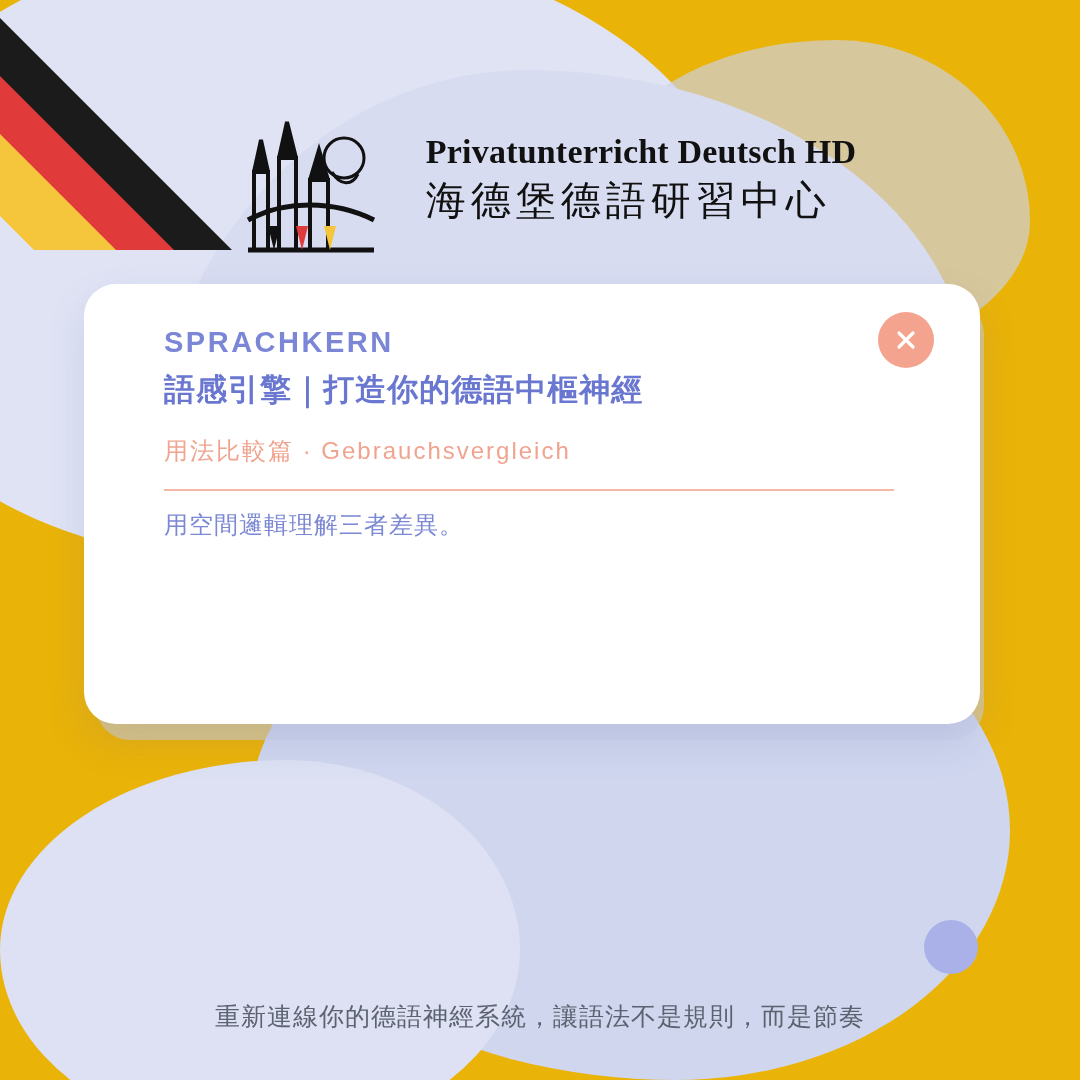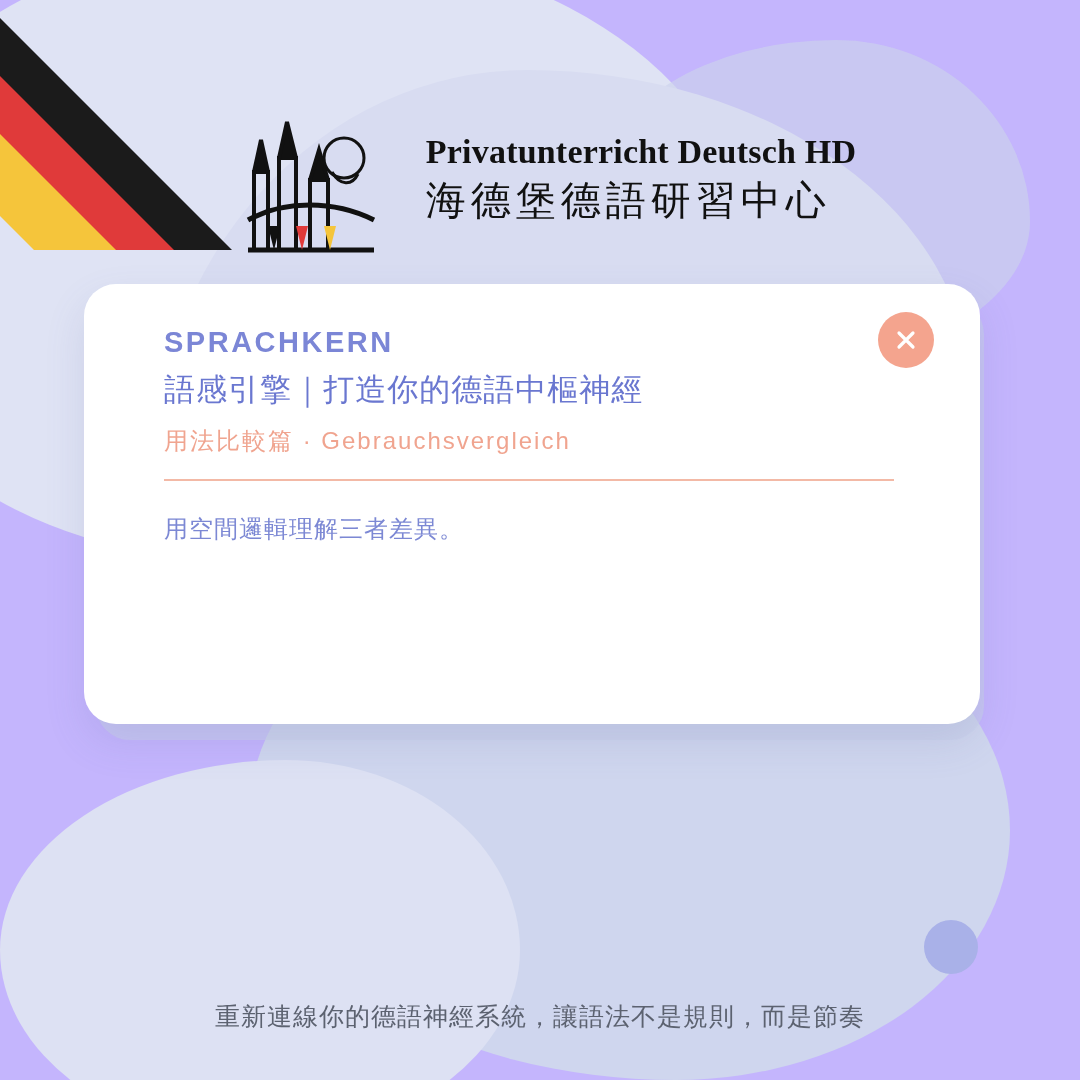--- a/index.html
+++ b/index.html
@@ -12,21 +12,21 @@
     font-family: "Liberation Sans", sans-serif;
     background: #e8eaf6;
     overflow: hidden;
   }
 
   .stage {
     position: relative;
     width: 1080px;
     height: 1080px;
     overflow: hidden;
-    background: #c4b5fd;
+    background: #eab308;
   }
 
   
   .blob-a {
     position: absolute;
     left: -160px;
     top: -60px;
     width: 900px;
     height: 620px;
     background: #dfe3f4;
@@ -156,25 +156,25 @@
   .eyebrow {
     color: #7b86d6;
     font-size: 29px;
     font-weight: bold;
     letter-spacing: 2.5px;
   }
   .headline-zh {
     margin-top: 10px;
     color: #6a77d0;
     font-size: 31px;
-    font-weight: normal;
+    font-weight: bold;
     letter-spacing: 1px;
   }
   .subline {
-    margin-top: 14px;
+    margin-top: 24px;
     color: #f0a48f;
     font-size: 24px;
     letter-spacing: 2px;
   }
   .divider {
     margin-top: 22px;
     width: 730px;
     height: 1.5px;
     background: #f3b9a6;
   }
@@ -184,21 +184,21 @@
     font-size: 29px;
     font-weight: bold;
     letter-spacing: .5px;
   }
   .topic-de {
     margin-top: 22px;
     color: #2f2f36;
     font-size: 24px;
   }
   .topic-zh {
-    margin-top: 32px;
+    margin-top: 18px;
     color: #7c88d4;
     font-size: 24px;
     letter-spacing: 1px;
   }
 
   .close-btn {
     position: absolute;
     right: 46px;
     top: 28px;
     width: 56px;

